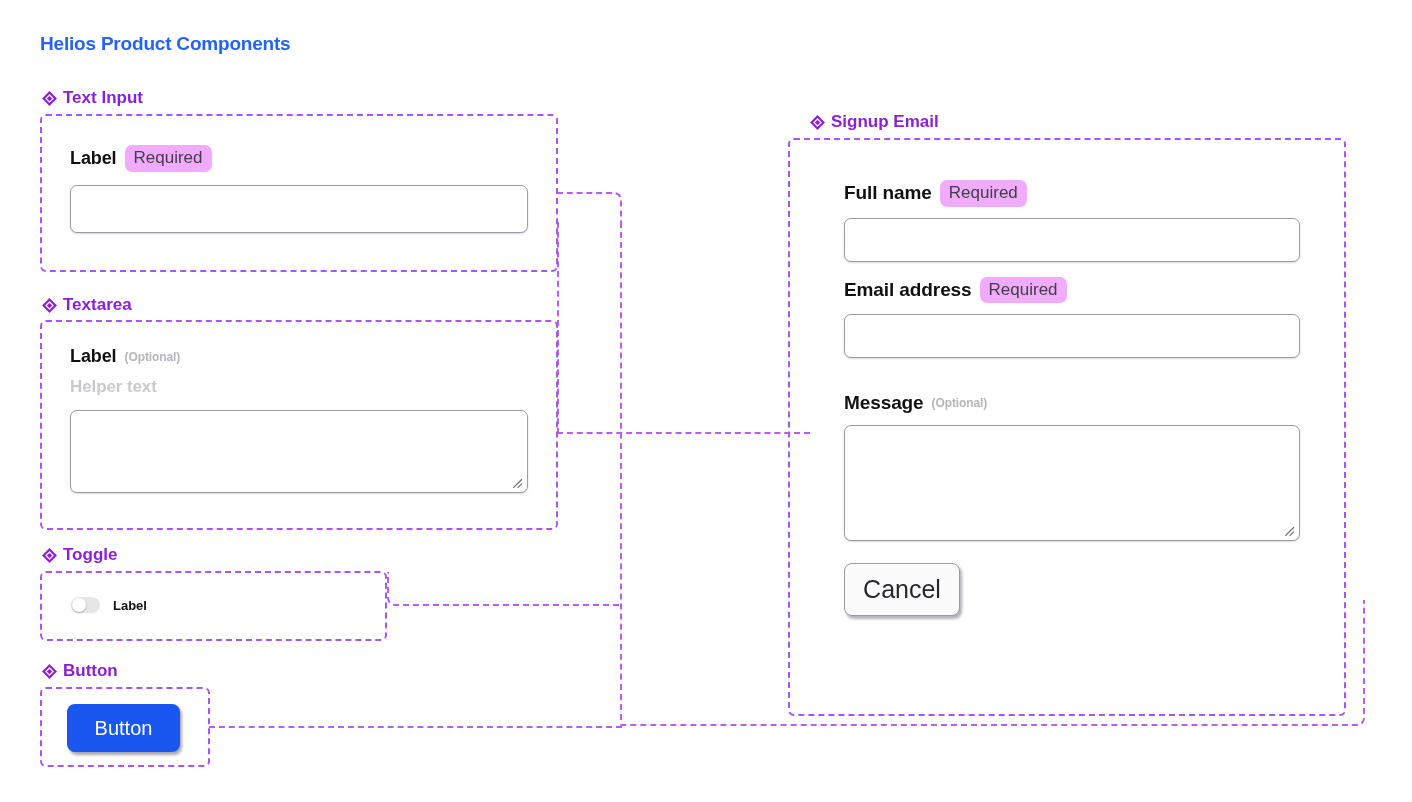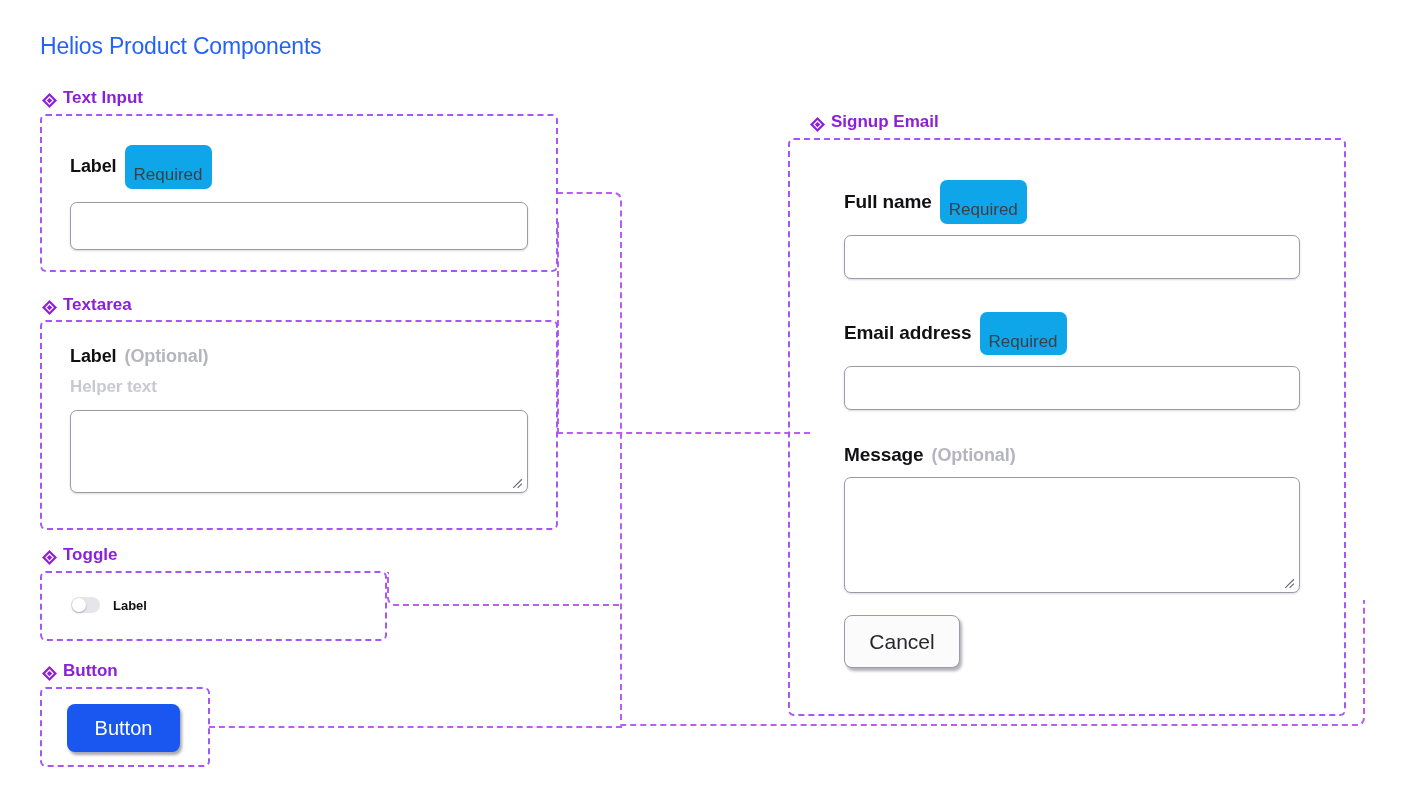--- a/index.html
+++ b/index.html
@@ -7,33 +7,33 @@
     width: 1412px; height: 802px;
     background: #ffffff;
     font-family: "Liberation Sans", sans-serif;
     overflow: hidden;
   }
   .canvas { position: relative; width: 1412px; height: 802px; }
 
   
   .panel-title {
     position: absolute;
-    font-size: 23px;
-    font-weight: 400;
+    font-size: 19px;
+    font-weight: 700;
     letter-spacing: -0.2px;
     white-space: nowrap;
   }
   #title-left  { left: 40px;  top: 33px; color: #2563f5; }
   #title-right { left: 808px; top: 33px; color: #18181b; }
 
   
   .section-head {
     position: absolute;
     display: flex;
-    align-items: flex-end;
+    align-items: center;
     gap: 6px;
     color: #8b20d9;
     font-size: 17px;
     font-weight: 700;
     white-space: nowrap;
   }
   .diamond-icon { display: block; width: 15px; height: 15px; flex: none; }
 
   
   .frame {
@@ -63,30 +63,30 @@
     white-space: nowrap;
   }
   .field-label {
     font-size: 18px;
     font-weight: 700;
     color: #111114;
     letter-spacing: -0.1px;
   }
   .field-label.lg { font-size: 19px; }
   .badge-required {
-    background: #0ea5e9;
+    background: #f0abfc;
     color: #3f3f46;
     border-radius: 7px;
-    padding: 20px 9px 4px;
+    padding: 3px 9px 4px;
     font-size: 17px;
     font-weight: 400;
     line-height: 1.15;
   }
   .optional-tag {
-    font-size: 18px;
+    font-size: 12px;
     font-weight: 700;
     color: #b5b5c0;
     letter-spacing: -0.1px;
   }
   .helper-text {
     font-size: 17px;
     font-weight: 700;
     color: #c9c9d1;
     letter-spacing: -0.1px;
   }
@@ -256,21 +256,21 @@
   <div class="frame" style="left:788px; top:138px; width:558px; height:578px;">
 
     
     <div class="field-label-row" style="margin:40px 0 0 54px;">
       <span class="field-label lg">Full name</span>
       <span class="badge-required">Required</span>
     </div>
     <input class="text-input" type="text" style="width: 456px; height: 44px; margin: 11px 0px 0px 54px; padding: 0px 12px; font-size: 16px;" value="" placeholder="">
 
     
-    <div class="field-label-row" style="margin:33px 0 0 54px;">
+    <div class="field-label-row" style="margin:15px 0 0 54px;">
       <span class="field-label lg">Email address</span>
       <span class="badge-required">Required</span>
     </div>
     <input class="text-input" type="text" style="width: 456px; height: 44px; margin: 11px 0px 0px 54px; padding: 0px 12px; font-size: 16px;" value="" placeholder="">
 
     
     <div class="field-label-row" style="margin:34px 0 0 54px;">
       <span class="field-label lg">Message</span>
       <span class="optional-tag">(Optional)</span>
     </div>
@@ -278,17 +278,17 @@
       <textarea style="width: 100%; height: 100%; border: none; outline: none; background: transparent; resize: none; padding: 8px 11px; font-family: &quot;Liberation Sans&quot;, sans-serif; font-size: 16px;" placeholder=""></textarea>
       <svg class="resize-grip" viewBox="0 0 12 12">
         <path d="M11 3 L3 11 M11 7 L7 11" stroke="#6b6b78" stroke-width="1.1" fill="none"></path>
       </svg>
     </div>
 
     
 
     
     <div style="display:flex; align-items:center; gap:25px; margin:22px 0 0 54px;">
-      <div class="btn btn-secondary" style="width:116px; height:53px; font-size:21px;">Cancel</div>
+      <div class="btn btn-secondary" style="width:116px; height:53px; font-size:25px;">Cancel</div>
     </div>
   </div>
 
 </div>
 
 </body></html>

